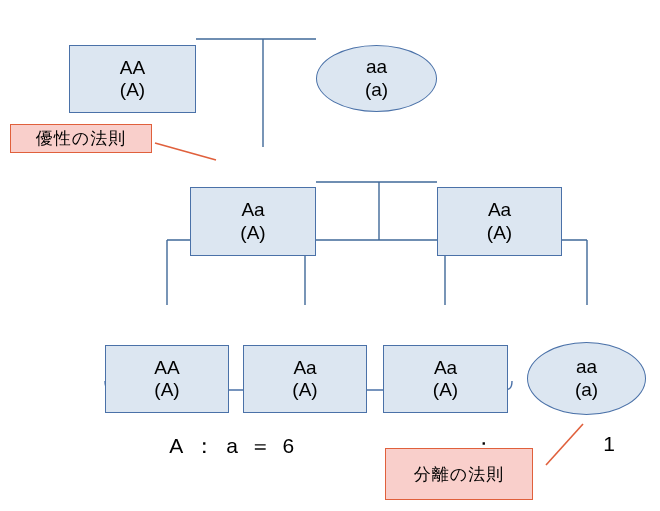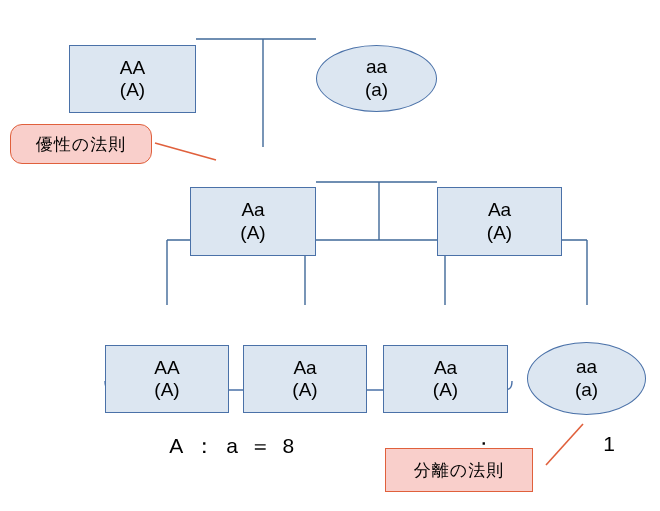--- a/index.html
+++ b/index.html
@@ -136,30 +136,30 @@
   <div class="node" style="left:383px; top:305px; width:125px; height:68px;">
     <span class="geno">Aa</span>
     <span class="pheno">(A)</span>
   </div>
 
   <div class="node ellipse" style="left:527px; top:302px; width:119px; height:73px;">
     <span class="geno">aa</span>
     <span class="pheno">(a)</span>
   </div>
 
-  <div class="callout" style="left:10px; top:124px; width:142px; height:40px;border-radius:12px;">
+  <div class="callout" style="left:10px; top:124px; width:142px; height:29px;">
     <span>優性の法則</span>
   </div>
 
-  <div class="callout" style="left:385px; top:448px; width:148px; height:44px;">
+  <div class="callout" style="left:385px; top:448px; width:148px; height:52px;">
     <span>分離の法則</span>
   </div>
 
   <div class="ratio" style="left:147px; top:408px;">
-    <span>A  ：  a  ＝  8</span>
+    <span>A  ：  a  ＝  6</span>
   </div>
 
   <div class="ratio" style="left:450px; top:408px;">
     <span>：</span>
   </div>
 
   <div class="ratio" style="left:580px; top:408px;">
     <span>1</span>
   </div>
 

